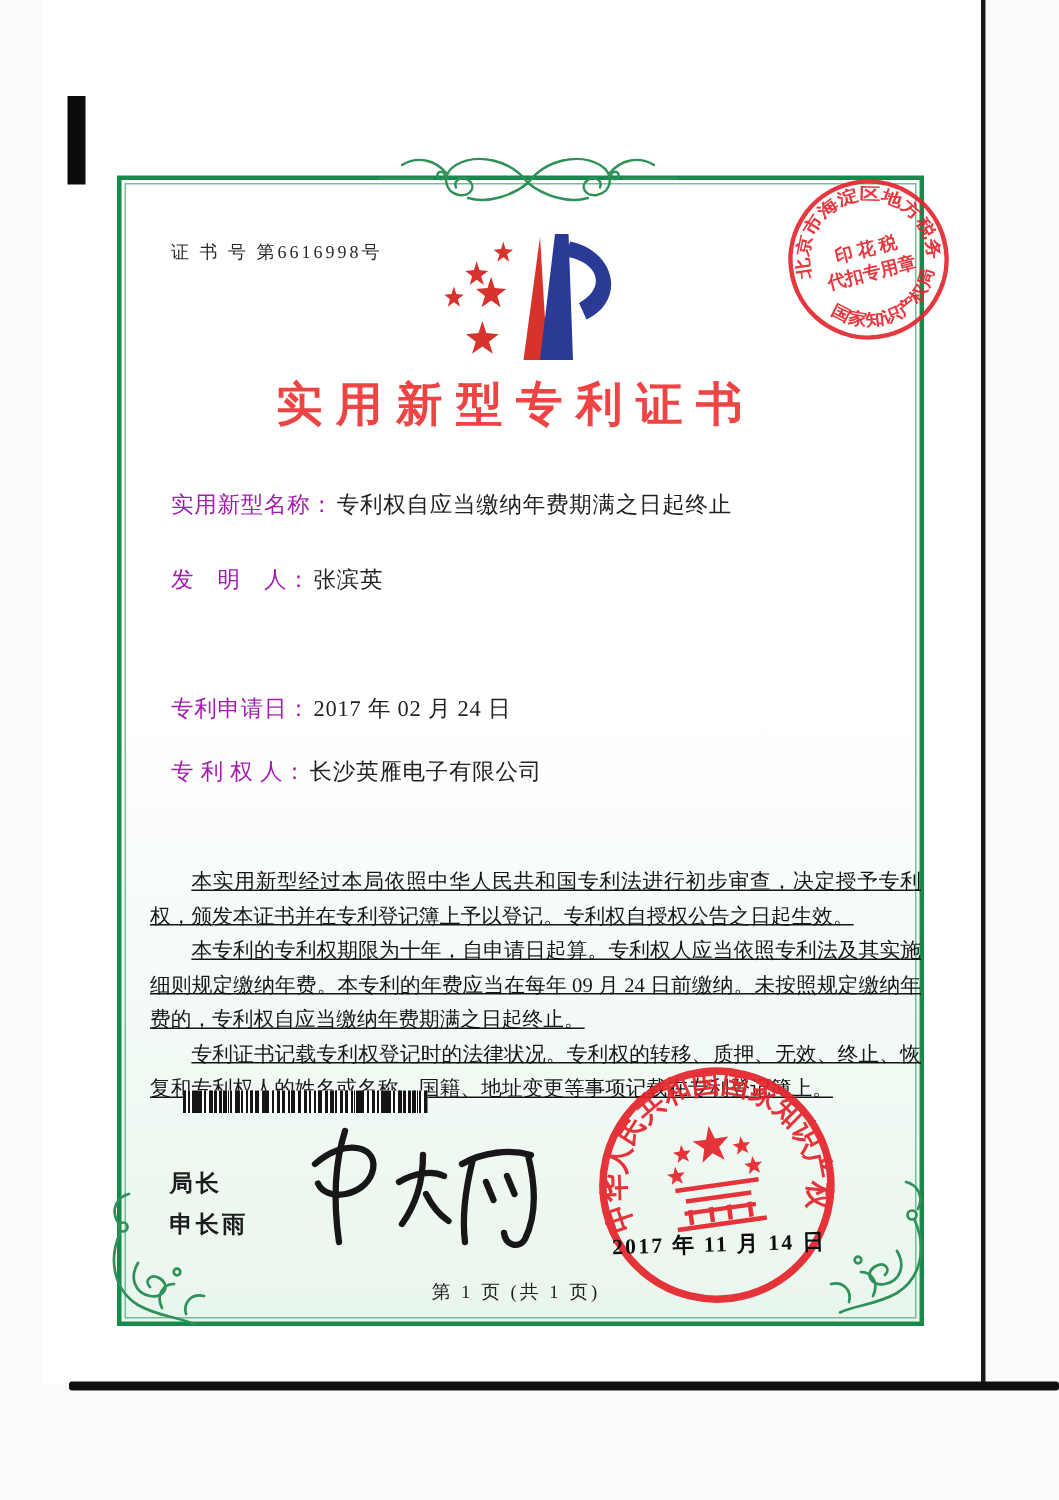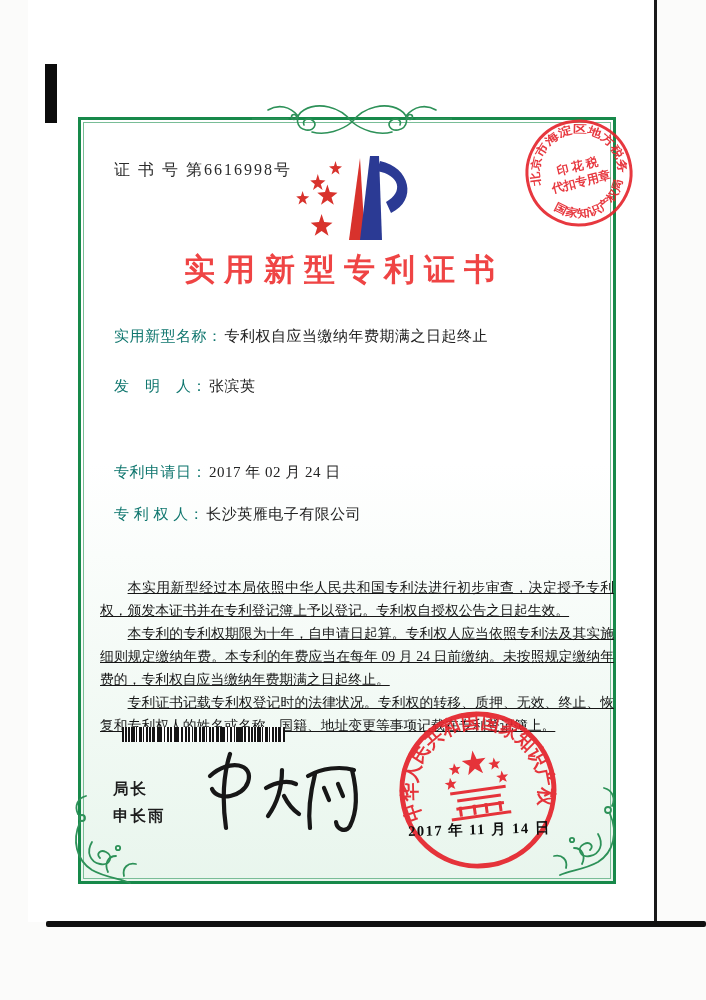--- a/index.html
+++ b/index.html
@@ -9,27 +9,27 @@
   
   .paper{left:28px;top:0;width:629px;height:922px;background:#ffffff;}
   .scan-strip{left:45px;top:64px;width:12px;height:59px;background:#0c0c0c;}
   .scan-edge-right{left:654px;top:0;width:3px;height:923px;background:#1a1a1a;}
   .scan-edge-bottom{left:46px;top:921px;width:660px;height:6px;background:#101010;border-radius:2px;}
   
   .frame{left:78px;top:117px;width:532px;height:761px;border:3px solid #17894a;
          background:linear-gradient(180deg,rgba(255,255,255,0) 0%,rgba(255,255,255,0) 45%,rgba(214,238,222,.55) 100%);}
   .frame-inner{position:absolute;left:2px;top:2px;right:2px;bottom:2px;border:1px solid #79bd97;}
   
-  .cert-no{left:114px;top:160px;font-size:16px;letter-spacing:2px;color:#2b2b2b;}
+  .cert-no{left:114px;top:160px;font-size:12px;letter-spacing:2px;color:#2b2b2b;}
   .logo{left:290px;top:148px;}
   .doc-title{left:78px;top:249px;width:532px;text-align:center;font-size:31px;font-weight:bold;
              letter-spacing:9px;color:#ef4444;}
   
   .field{left:114px;font-size:15px;letter-spacing:.5px;white-space:nowrap;}
-  .field .lab{color:#0f766e;}
+  .field .lab{color:#a21caf;}
   .field .val{color:#222;margin-left:2px;}
   .f0{top:327px}.f1{top:377px}.f2{top:423px}.f3{top:463px}.f4{top:505px}.f5{top:547px}
   
   .body-text{left:100px;top:576px;width:514px;font-size:13.8px;line-height:23px;
              text-align:justify;color:#161616;text-decoration:underline;}
   .body-text p{margin:0;text-indent:2em;}
   
   .barcode{left:122px;top:727px;width:163px;height:15px;background-color:#fff;
     background-image:
       repeating-linear-gradient(90deg,#151515 0 1.5px,rgba(0,0,0,0) 1.5px 3.5px),
@@ -190,14 +190,15 @@
     <text font-size="11" fill="#e5232b" font-weight="bold" font-family="'Liberation Serif','DejaVu Serif',serif">
       <textPath href="#tax-arc-top" startOffset="8" textLength="152" lengthAdjust="spacingAndGlyphs">北京市海淀区地方税务局</textPath>
     </text>
     <text x="61" y="58" text-anchor="middle" font-size="12" fill="#e5232b" font-weight="bold" font-family="'Liberation Serif','DejaVu Serif',serif">印 花 税</text>
     <text x="61" y="74" text-anchor="middle" font-size="12" fill="#e5232b" font-weight="bold" font-family="'Liberation Serif','DejaVu Serif',serif">代扣专用章</text>
     <text font-size="11" fill="#e5232b" font-weight="bold" font-family="'Liberation Serif','DejaVu Serif',serif">
       <textPath href="#tax-arc-bottom" startOffset="16" textLength="88" lengthAdjust="spacingAndGlyphs">国家知识产权局</textPath>
     </text>
   </svg>
 
+  <div class="abs page-footer">第 1 页 (共 1 页)</div>
 
 </div>
 
 </body></html>

